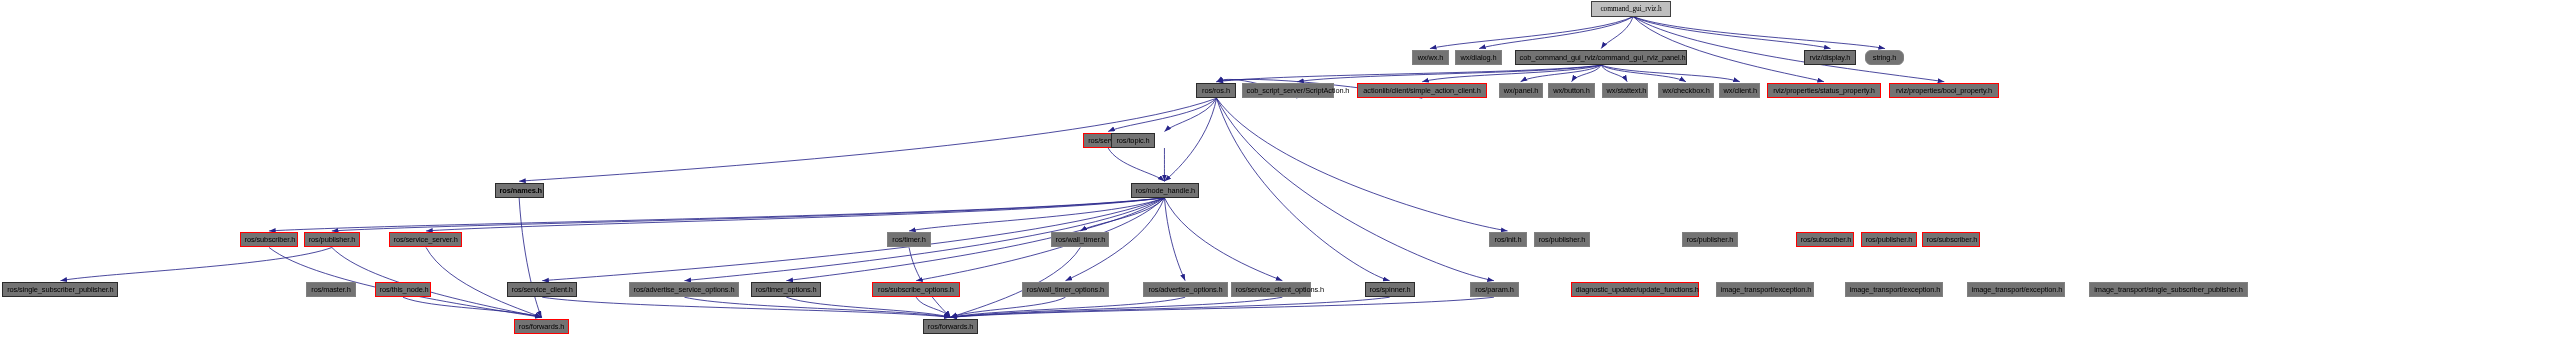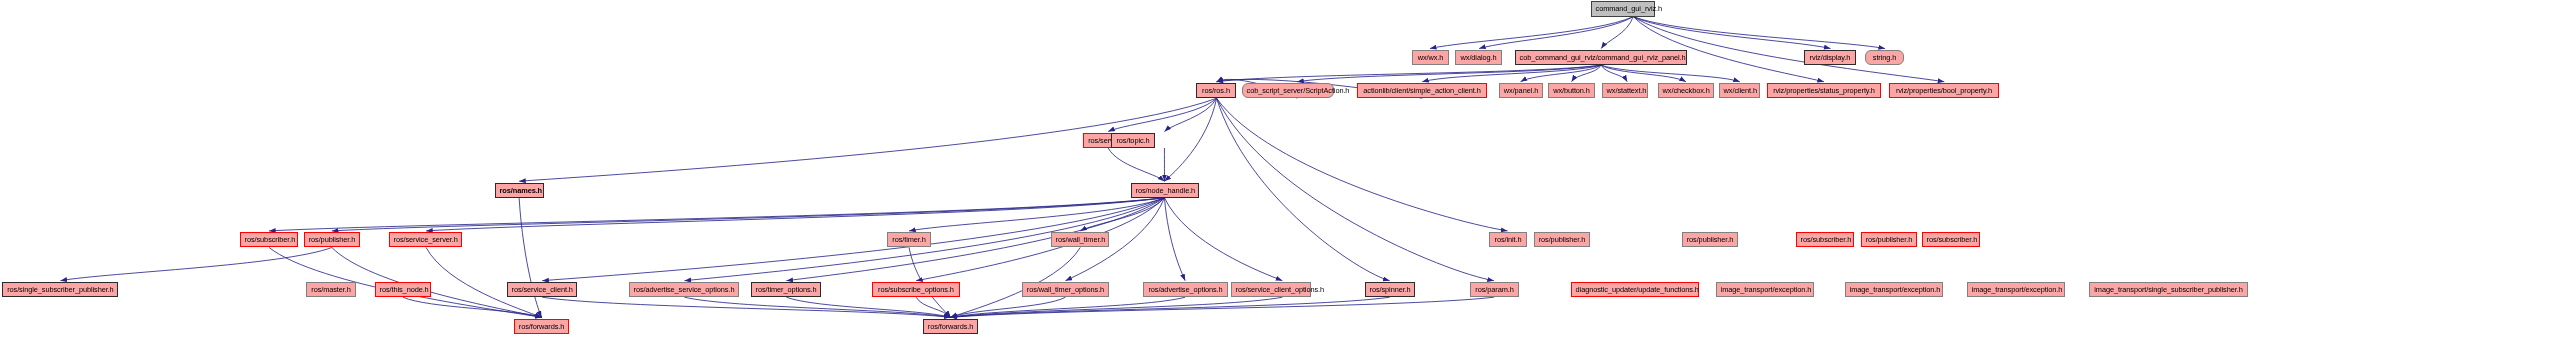--- a/index.html
+++ b/index.html
@@ -13,21 +13,21 @@
   }
   #edges{position:absolute;left:0;top:0;width:2576px;height:344px;pointer-events:none;}
   .node{
     position:absolute;
     box-sizing:border-box;
     height:15.4px;
     line-height:14.2px;
     text-align:center;
     font-size:7.4px;
     color:#000000;
-    background:#fca5a5;
+    background:#737373;
     border:0.6px solid #808080;
     white-space:nowrap;
     padding:0 3.6px;
     letter-spacing:-0.1px;
   }
   .node.root{background:#bfbfbf;border:0.6px solid #404040;}
   .node.black{border:0.6px solid #2b2b2b;}
   .node.red{border:0.6px solid #ff0000;}
 </style>
 </head>
@@ -92,28 +92,28 @@
         <path d="M2000,502 C1928.72,520.7 1675.28,522 1604,536" marker-end="url(#ah)"></path>
         <path d="M2164,502 C2063.2,520.7 1704.8,522 1604,536" marker-end="url(#ah)"></path>
         <path d="M2345,502 C2211.62,520.7 1737.38,522 1604,536" marker-end="url(#ah)"></path>
         <path d="M915,502 C1039.02,520.7 1479.98,522 1604,536" marker-end="url(#ah)"></path>
         <path d="M1155,502 C1235.82,520.7 1523.18,522 1604,536" marker-end="url(#ah)"></path>
         <path d="M1823,418 C1783.58,482.9 1643.42,522 1604,536" marker-end="url(#ah)"></path>
         <path d="M2521,502 C2355.94,520.7 1769.06,522 1604,536" marker-end="url(#ah)"></path>
       </g>
   </svg>
   <div id="node-layer">
-      <div class="node root" style="left: 1591px; top: 1.2px; width: 64px;">command_gui_rviz.h</div>
+      <div class="node root" style="left: 1591px; top: 1.2px; width: 80px; font-family: Liberation Serif, serif;">command_gui_rviz.h</div>
       <div class="node" style="left: 1412px; top: 50px; width: 37px;">wx/wx.h</div>
       <div class="node" style="left: 1455px; top: 50px; width: 47px;">wx/dialog.h</div>
       <div class="node black" style="left: 1515px; top: 50px; width: 172px;">cob_command_gui_rviz/command_gui_rviz_panel.h</div>
       <div class="node black" style="left: 1804px; top: 50px; width: 52px;">rviz/display.h</div>
       <div class="node" style="left: 1865px; top: 50px; width: 39px; border-radius: 6px;">string.h</div>
       <div class="node black" style="left: 1196px; top: 83px; width: 40px;">ros/ros.h</div>
-      <div class="node" style="left: 1242px; top: 83px; width: 92px; border-radius: 6px;">cob_script_server/ScriptAction.h</div>
+      <div class="node" style="left: 1242px; top: 83px; width: 92px;">cob_script_server/ScriptAction.h</div>
       <div class="node red" style="left: 1357px; top: 83px; width: 130px;">actionlib/client/simple_action_client.h</div>
       <div class="node" style="left: 1499px; top: 83px; width: 44px;">wx/panel.h</div>
       <div class="node" style="left: 1548px; top: 83px; width: 47px;">wx/button.h</div>
       <div class="node" style="left: 1602px; top: 83px; width: 46px;">wx/stattext.h</div>
       <div class="node" style="left: 1658px; top: 83px; width: 56px;">wx/checkbox.h</div>
       <div class="node" style="left: 1719px; top: 83px; width: 41px;">wx/client.h</div>
       <div class="node red" style="left: 1767px; top: 83px; width: 114px;">rviz/properties/status_property.h</div>
       <div class="node red" style="left: 1889px; top: 83px; width: 110px;">rviz/properties/bool_property.h</div>
       <div class="node red" style="left: 1083px; top: 133px; width: 51px;">ros/service.h</div>
       <div class="node black" style="left: 1111px; top: 133px; width: 44px;">ros/topic.h</div>

